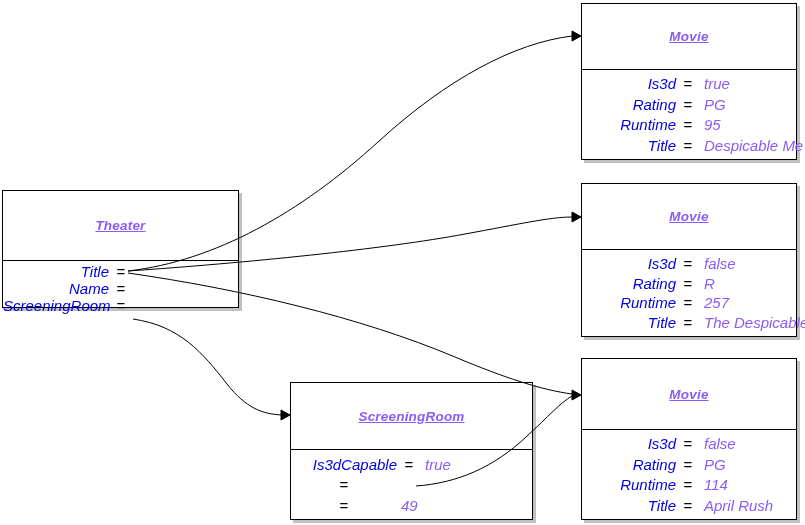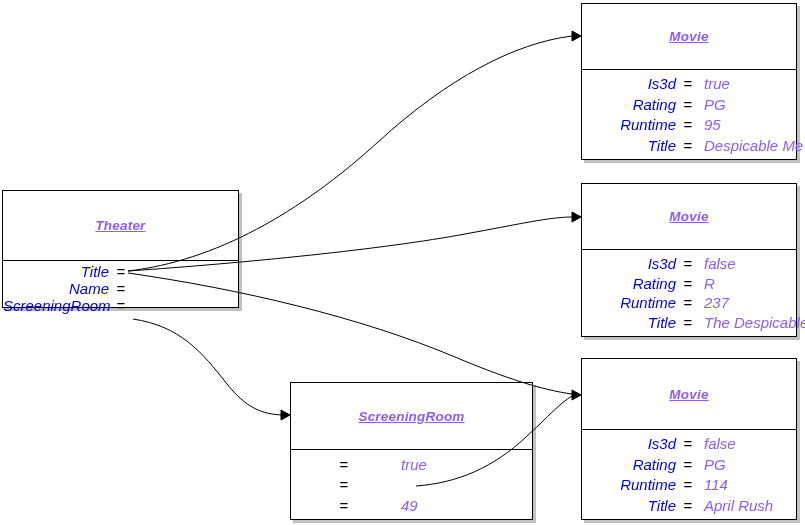--- a/index.html
+++ b/index.html
@@ -167,21 +167,21 @@
         <span class="prop-value">false</span>
       </div>
       <div class="prop-row">
         <span class="prop-name">Rating</span>
         <span class="prop-eq">=</span>
         <span class="prop-value">R</span>
       </div>
       <div class="prop-row">
         <span class="prop-name">Runtime</span>
         <span class="prop-eq">=</span>
-        <span class="prop-value">237</span>
+        <span class="prop-value">257</span>
       </div>
       <div class="prop-row">
         <span class="prop-name">Title</span>
         <span class="prop-eq">=</span>
         <span class="prop-value">The Despicable</span>
       </div>
     </div>
   </div>
 
   <div class="obj-box" style="left:581px; top:358px; width:216px; height:162px; --namecol:94px;">
@@ -211,20 +211,21 @@
       </div>
     </div>
   </div>
 
   <div class="obj-box" style="left:290px; top:382px; width:243px; height:138px; --namecol:106px;">
     <div class="obj-header" style="height:67px;">
       <span class="obj-title">ScreeningRoom</span>
     </div>
     <div class="obj-body">
       <div class="prop-row">
+        <span class="prop-name">Is3dCapable</span>
         <span class="prop-eq">=</span>
         <span class="prop-value">true</span>
       </div>
       <div class="prop-row">
         <span class="prop-eq">=</span>
         <span class="prop-value"></span>
       </div>
       <div class="prop-row">
         <span class="prop-eq">=</span>
         <span class="prop-value">49</span>

